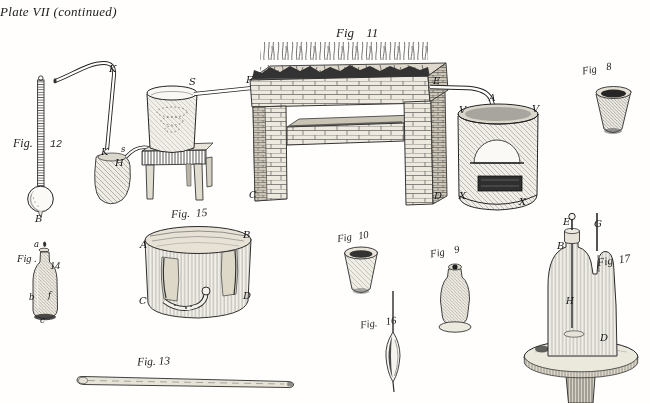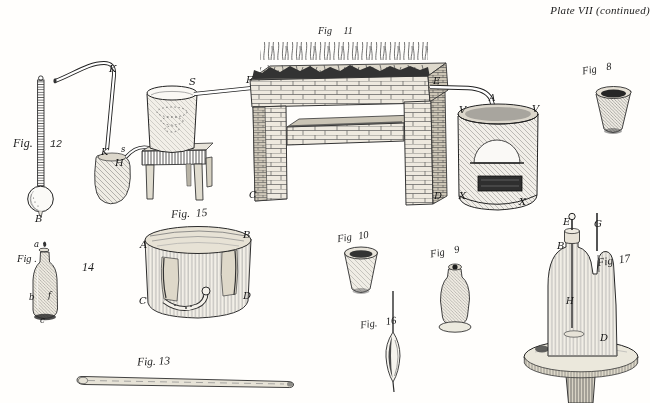--- a/index.html
+++ b/index.html
@@ -1,20 +1,20 @@
 <!DOCTYPE html>
 <html><head>
 <meta charset="utf-8">
 <style>
   html,body{margin:0;padding:0;background:#fff;}
   .stage{position:relative;width:650px;height:403px;background:#fffefc;overflow:hidden;
          font-family:"Liberation Serif","DejaVu Serif",serif;}
   .stage svg{position:absolute;left:0;top:0;}
-  .title{position:absolute;left:0;top:4px;width:100%;text-align:right;
-         font-style:italic;font-size:11px;color:#1b1b1b;letter-spacing:.3px;}
+  .title{position:absolute;left:0;top:4px;width:100%;text-align:left;
+         font-style:italic;font-size:13px;color:#1b1b1b;letter-spacing:.3px;}
   .caption{position:absolute;font-style:italic;color:#1d1d1d;white-space:nowrap;}
   .letter{position:absolute;font-style:italic;font-family:"DejaVu Serif",serif;
           color:#151515;line-height:1;}
 </style>
 </head>
 <body>
 
 <div class="stage">
 
 <svg width="650" height="403" viewBox="0 0 650 403">
@@ -222,26 +222,26 @@
   <g>
     <path d="M77 380 Q77 376 84 376.5 L288 381.5 Q294 382 293.5 385 Q293 388 287 387.5 L84 384.5 Q77 384 77 380 Z" fill="#e7e3d7" stroke="#2e2e2e" stroke-width="0.9"></path>
     <path d="M88 380.5 L284 384" stroke="#8a8a8a" stroke-width="0.7" stroke-dasharray="7 5"></path>
     <ellipse cx="83" cy="380.5" rx="4.5" ry="3.2" fill="none" stroke="#555" stroke-width="0.7"></ellipse>
     <ellipse cx="290" cy="384" rx="3" ry="2.6" fill="#555" opacity="0.6"></ellipse>
   </g>
 </svg>
 
 <div class="title">Plate VII (continued)</div>
 
-<span class="caption" style="left:318px;top:25px;font-size:10px;word-spacing:9px;">Fig 11</span>
+<span class="caption" style="left:336px;top:25px;font-size:13px;word-spacing:9px;">Fig 11</span>
 <span class="caption" style="left:13px;top:136px;font-size:12px;">Fig.</span>
 <span class="caption" style="left:50px;top:139px;font-size:10px;font-family:Liberation Mono, monospace;">12</span>
 <span class="caption" style="left:582px;top:63px;font-size:10.5px;word-spacing:7px;transform:rotate(-10deg);">Fig 8</span>
 <span class="caption" style="left:17px;top:253px;font-size:10.5px;">Fig .</span>
-<span class="caption" style="left:50px;top:260px;font-size:12px;margin-left:32px;">14</span>
+<span class="caption" style="left:50px;top:260px;font-size:10px;">14</span>
 <span class="caption" style="left:171px;top:207px;font-size:11.5px;word-spacing:3px;transform:rotate(-3deg);">Fig. 15</span>
 <span class="caption" style="left:337px;top:231px;font-size:10.5px;word-spacing:4px;transform:rotate(-8deg);">Fig 10</span>
 <span class="caption" style="left:430px;top:246px;font-size:10.5px;word-spacing:7px;transform:rotate(-10deg);">Fig 9</span>
 <span class="caption" style="left:360px;top:317px;font-size:10.5px;word-spacing:6px;transform:rotate(-8deg);">Fig. 16</span>
 <span class="caption" style="left:597px;top:254px;font-size:11.5px;word-spacing:3px;transform:rotate(-8deg);">Fig 17</span>
 <span class="caption" style="left:137px;top:355px;font-size:11.5px;transform:rotate(-2deg);">Fig. 13</span>
 
 <div id="labels-layer">
       <span class="letter" style="left: 109px; top: 64px; font-size: 10px;">K</span>
       <span class="letter" style="left: 101px; top: 147px; font-size: 10px;">K</span>

